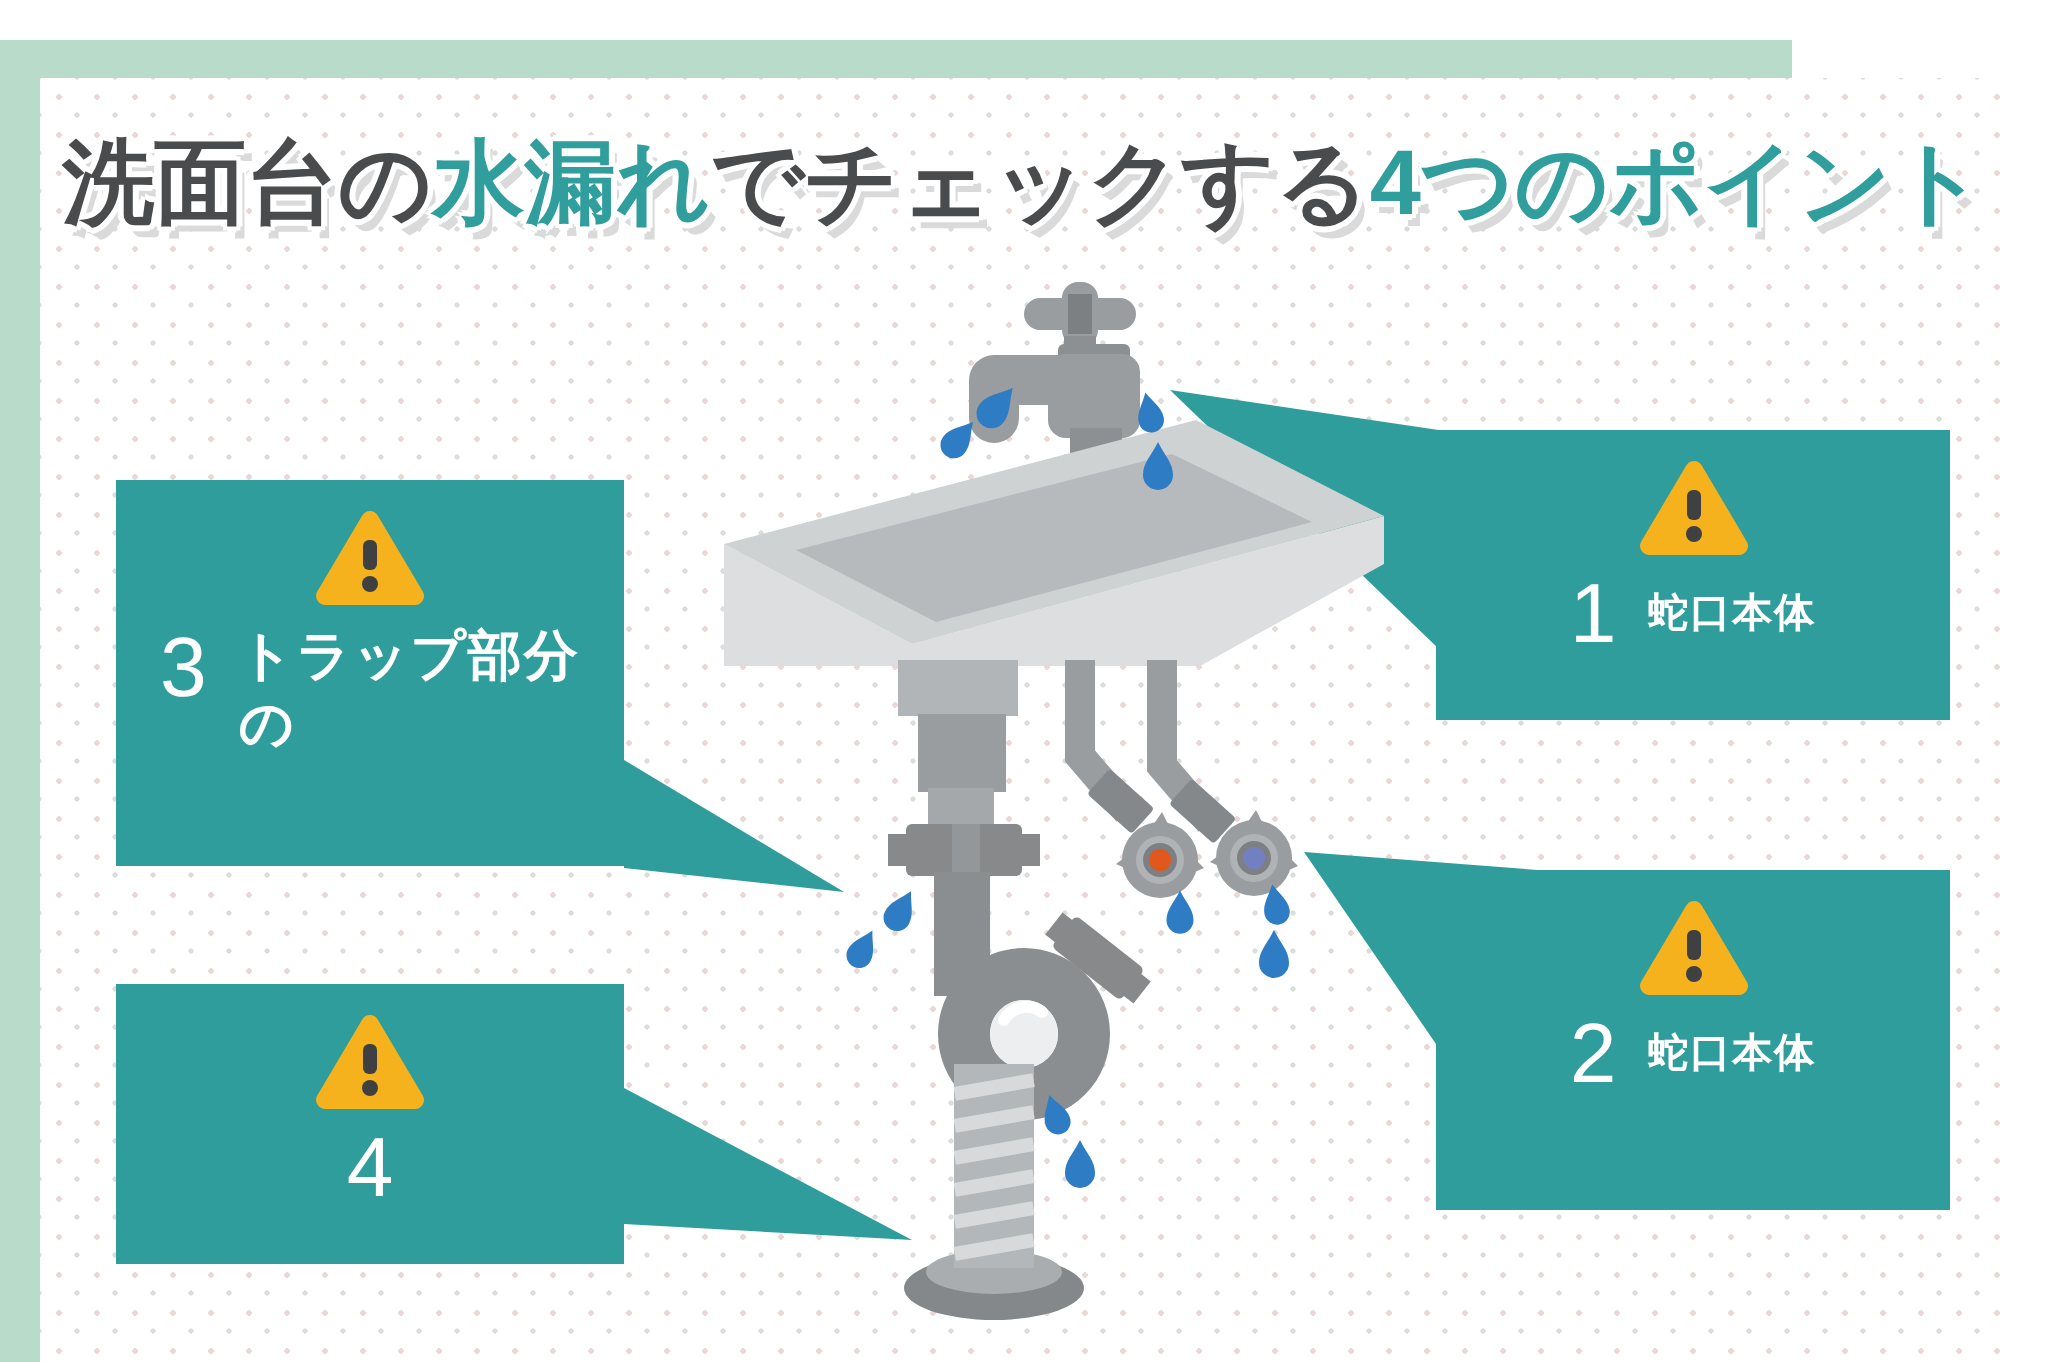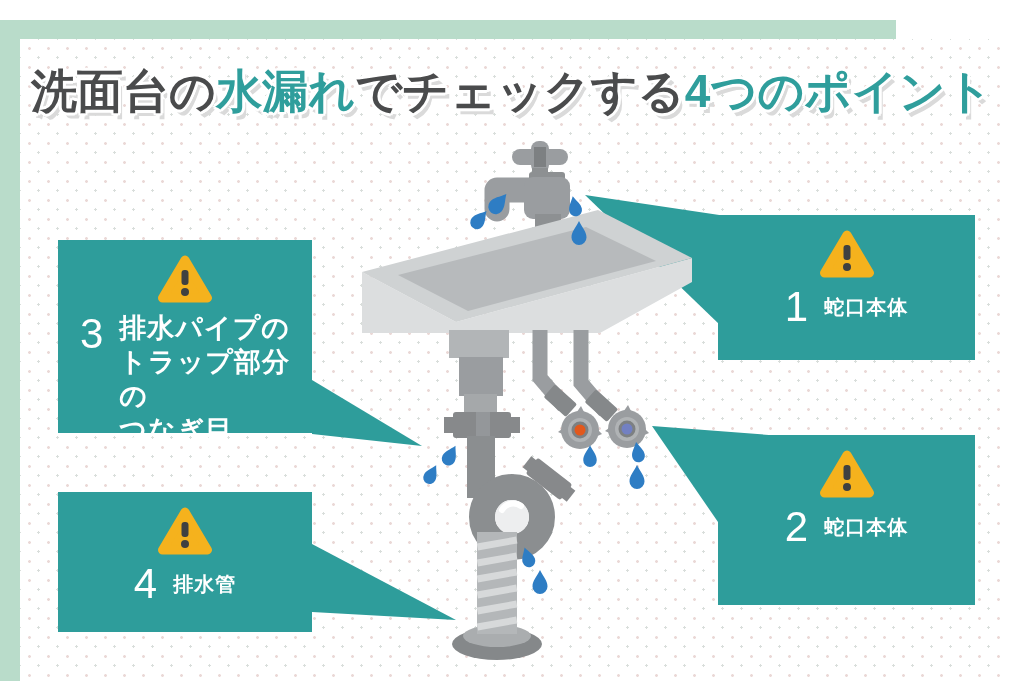--- a/index.html
+++ b/index.html
@@ -189,33 +189,28 @@
 
   <div class="callout" id="callout-3">
     <svg class="warn" width="54" height="48" viewBox="0 0 54 48">
       <path d="M27 5 L49.5 43 L4.5 43 Z" fill="#F5B21D" stroke="#F5B21D" stroke-width="9" stroke-linejoin="round"></path>
       <rect x="23.5" y="15" width="7" height="15" rx="3" fill="#3F4041"></rect>
       <circle cx="27" cy="37" r="4" fill="#3F4041"></circle>
     </svg>
     <div class="c-row top-align">
       <div class="c-num">3</div>
       <div class="c-lines">
-        <div>排水パイプの</div>
         <div>トラップ部分の</div>
-        <div>つなぎ目</div>
       </div>
     </div>
   </div>
 
   <div class="callout" id="callout-4">
     <svg class="warn" width="54" height="48" viewBox="0 0 54 48">
       <path d="M27 5 L49.5 43 L4.5 43 Z" fill="#F5B21D" stroke="#F5B21D" stroke-width="9" stroke-linejoin="round"></path>
       <rect x="23.5" y="15" width="7" height="15" rx="3" fill="#3F4041"></rect>
       <circle cx="27" cy="37" r="4" fill="#3F4041"></circle>
     </svg>
     <div class="c-row center-align">
       <div class="c-num">4</div>
-      <div class="c-lines">
-        <div>排水管</div>
-      </div>
     </div>
   </div>
 </div>
 
 </body></html>

